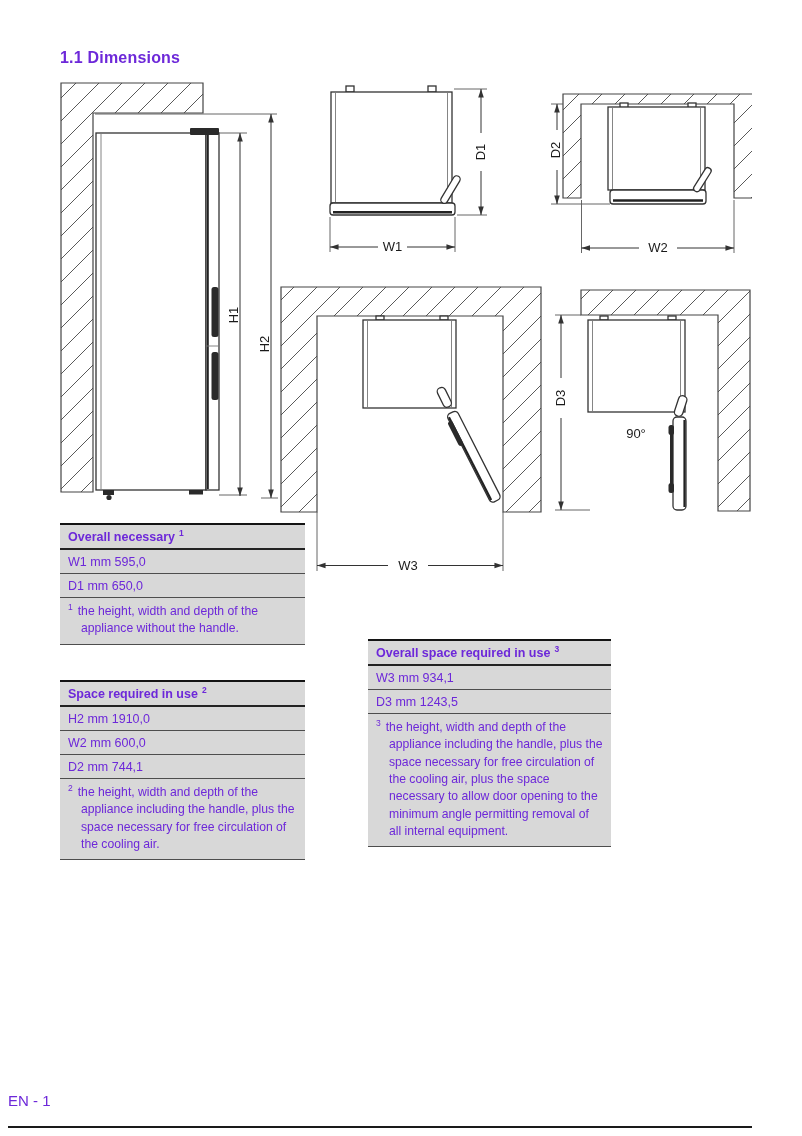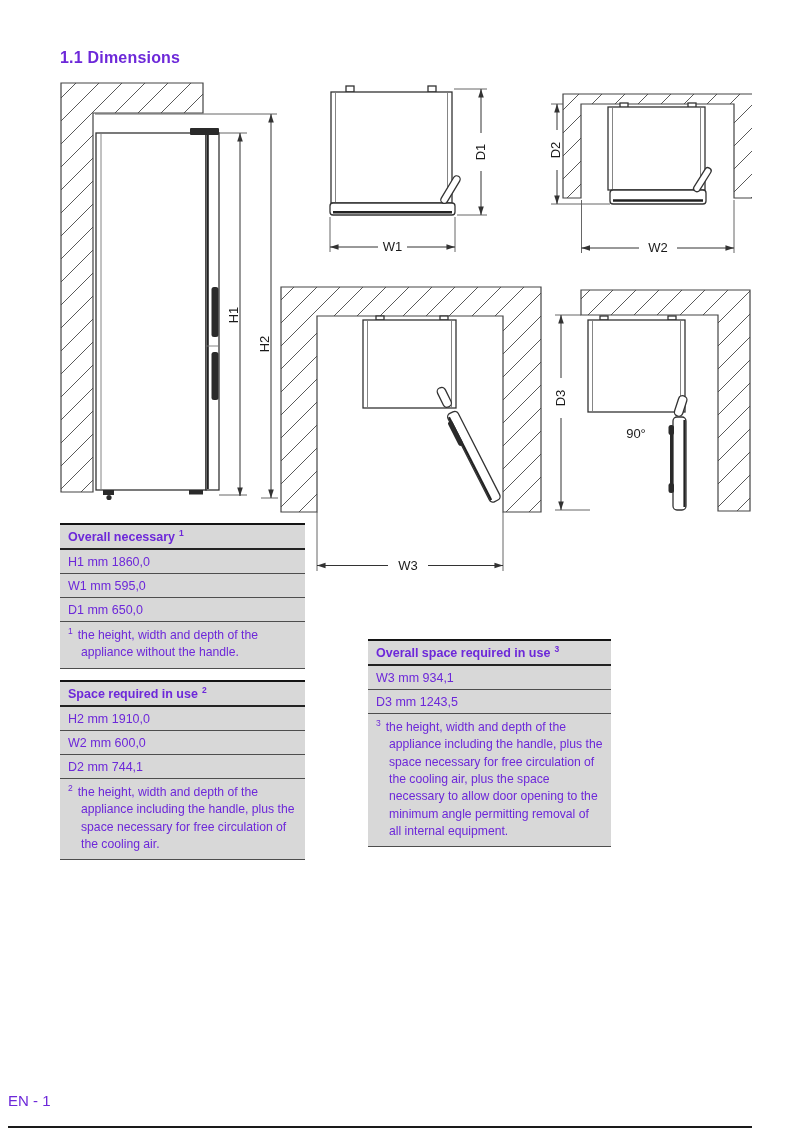--- a/index.html
+++ b/index.html
@@ -205,21 +205,20 @@
         <text class="dlabel" x="0" y="0" text-anchor="middle">D3</text>
       </g>
     </g>
   </svg>
 
   
   <div class="dtable" style="left:52px;top:523px;width:245px;">
     <div class="thead">
       <span>Overall necessary</span><sup class="fn hdr-sup">1</sup>
     </div>
-    <div class="trow">H1 mm 1860,0</div>
     <div class="trow">W1 mm 595,0</div>
     <div class="trow">D1 mm 650,0</div>
     <div class="tfoot">
       <sup class="fn fnote-sup">1</sup><span>the height, width and depth of the appliance without the handle.</span>
     </div>
   </div>
 
   
   <div class="dtable" style="left:52px;top:680px;width:245px;">
     <div class="thead">

